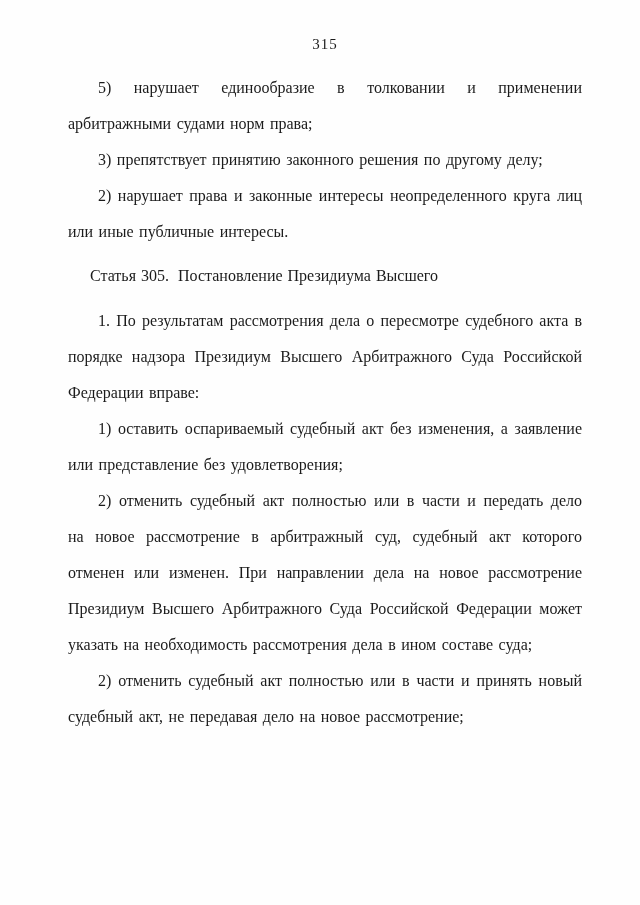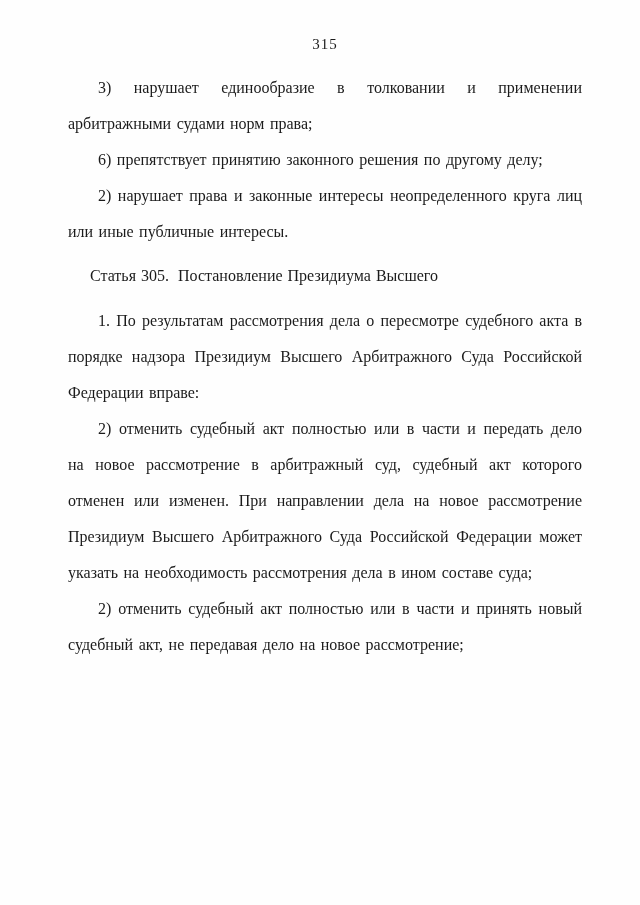--- a/index.html
+++ b/index.html
@@ -56,33 +56,34 @@
   }
 </style>
 </head>
 <body>
 
 <main class="page">
 
   <div class="page-number">315</div>
 
 
-  <p class="para">3) нарушает единообразие в толковании и применении арбитражными судами норм права;</p>
+  <p class="para">5) нарушает единообразие в толковании и применении арбитражными судами норм права;</p>
 
-  <p class="para">6) препятствует принятию законного решения по другому делу;</p>
+  <p class="para">3) препятствует принятию законного решения по другому делу;</p>
 
   <p class="para">2) нарушает права и законные интересы неопределенного круга лиц или иные публичные интересы.</p>
 
   <div class="article-heading">
     <span class="article-label">Статья 305.</span>
     <span class="article-title">
       <span>Постановление Президиума Высшего</span><br>
     </span>
   </div>
 
   <p class="para">1. По результатам рассмотрения дела о пересмотре судебного акта в порядке надзора Президиум Высшего Арбитражного Суда Российской Федерации вправе:</p>
 
+  <p class="para">1) оставить оспариваемый судебный акт без изменения, а заявление или представление без удовлетворения;</p>
 
   <p class="para">2) отменить судебный акт полностью или в части и передать дело на новое рассмотрение в арбитражный суд, судебный акт которого отменен или изменен. При направлении дела на новое рассмотрение Президиум Высшего Арбитражного Суда Российской Федерации может указать на необходимость рассмотрения дела в ином составе суда;</p>
 
   <p class="para">2) отменить судебный акт полностью или в части и принять новый судебный акт, не передавая дело на новое рассмотрение;</p>
 
 </main>
 
 </body></html>

